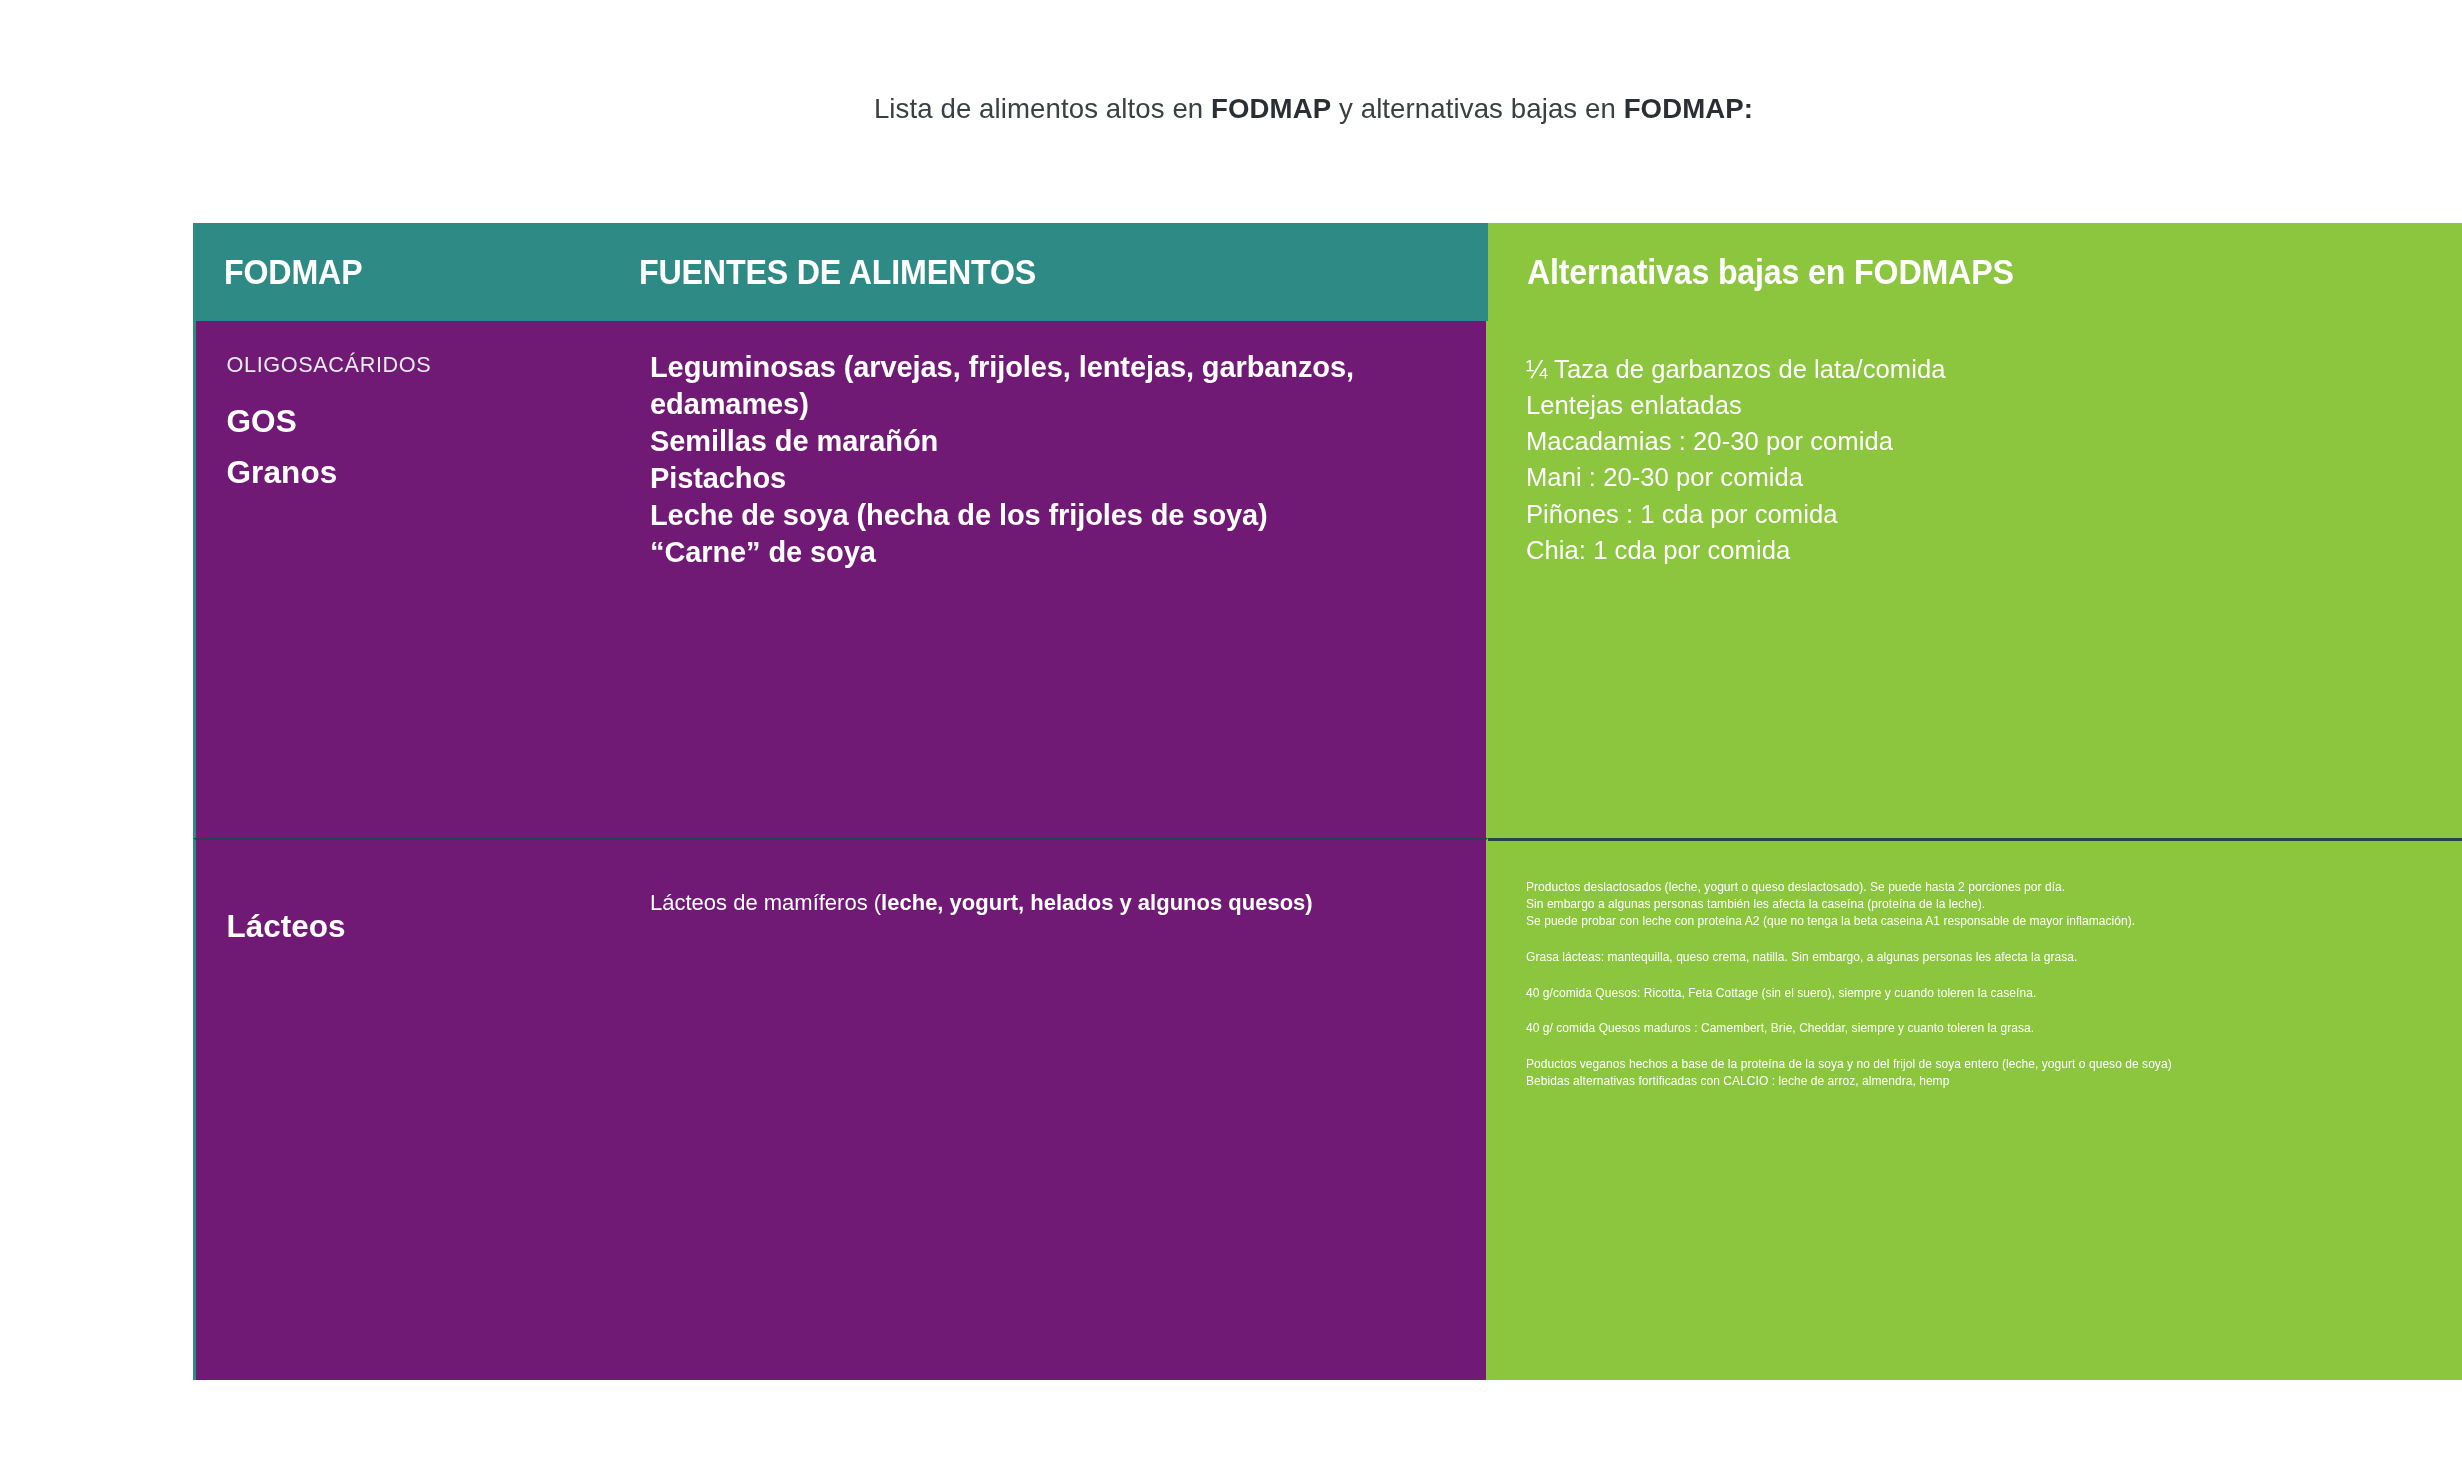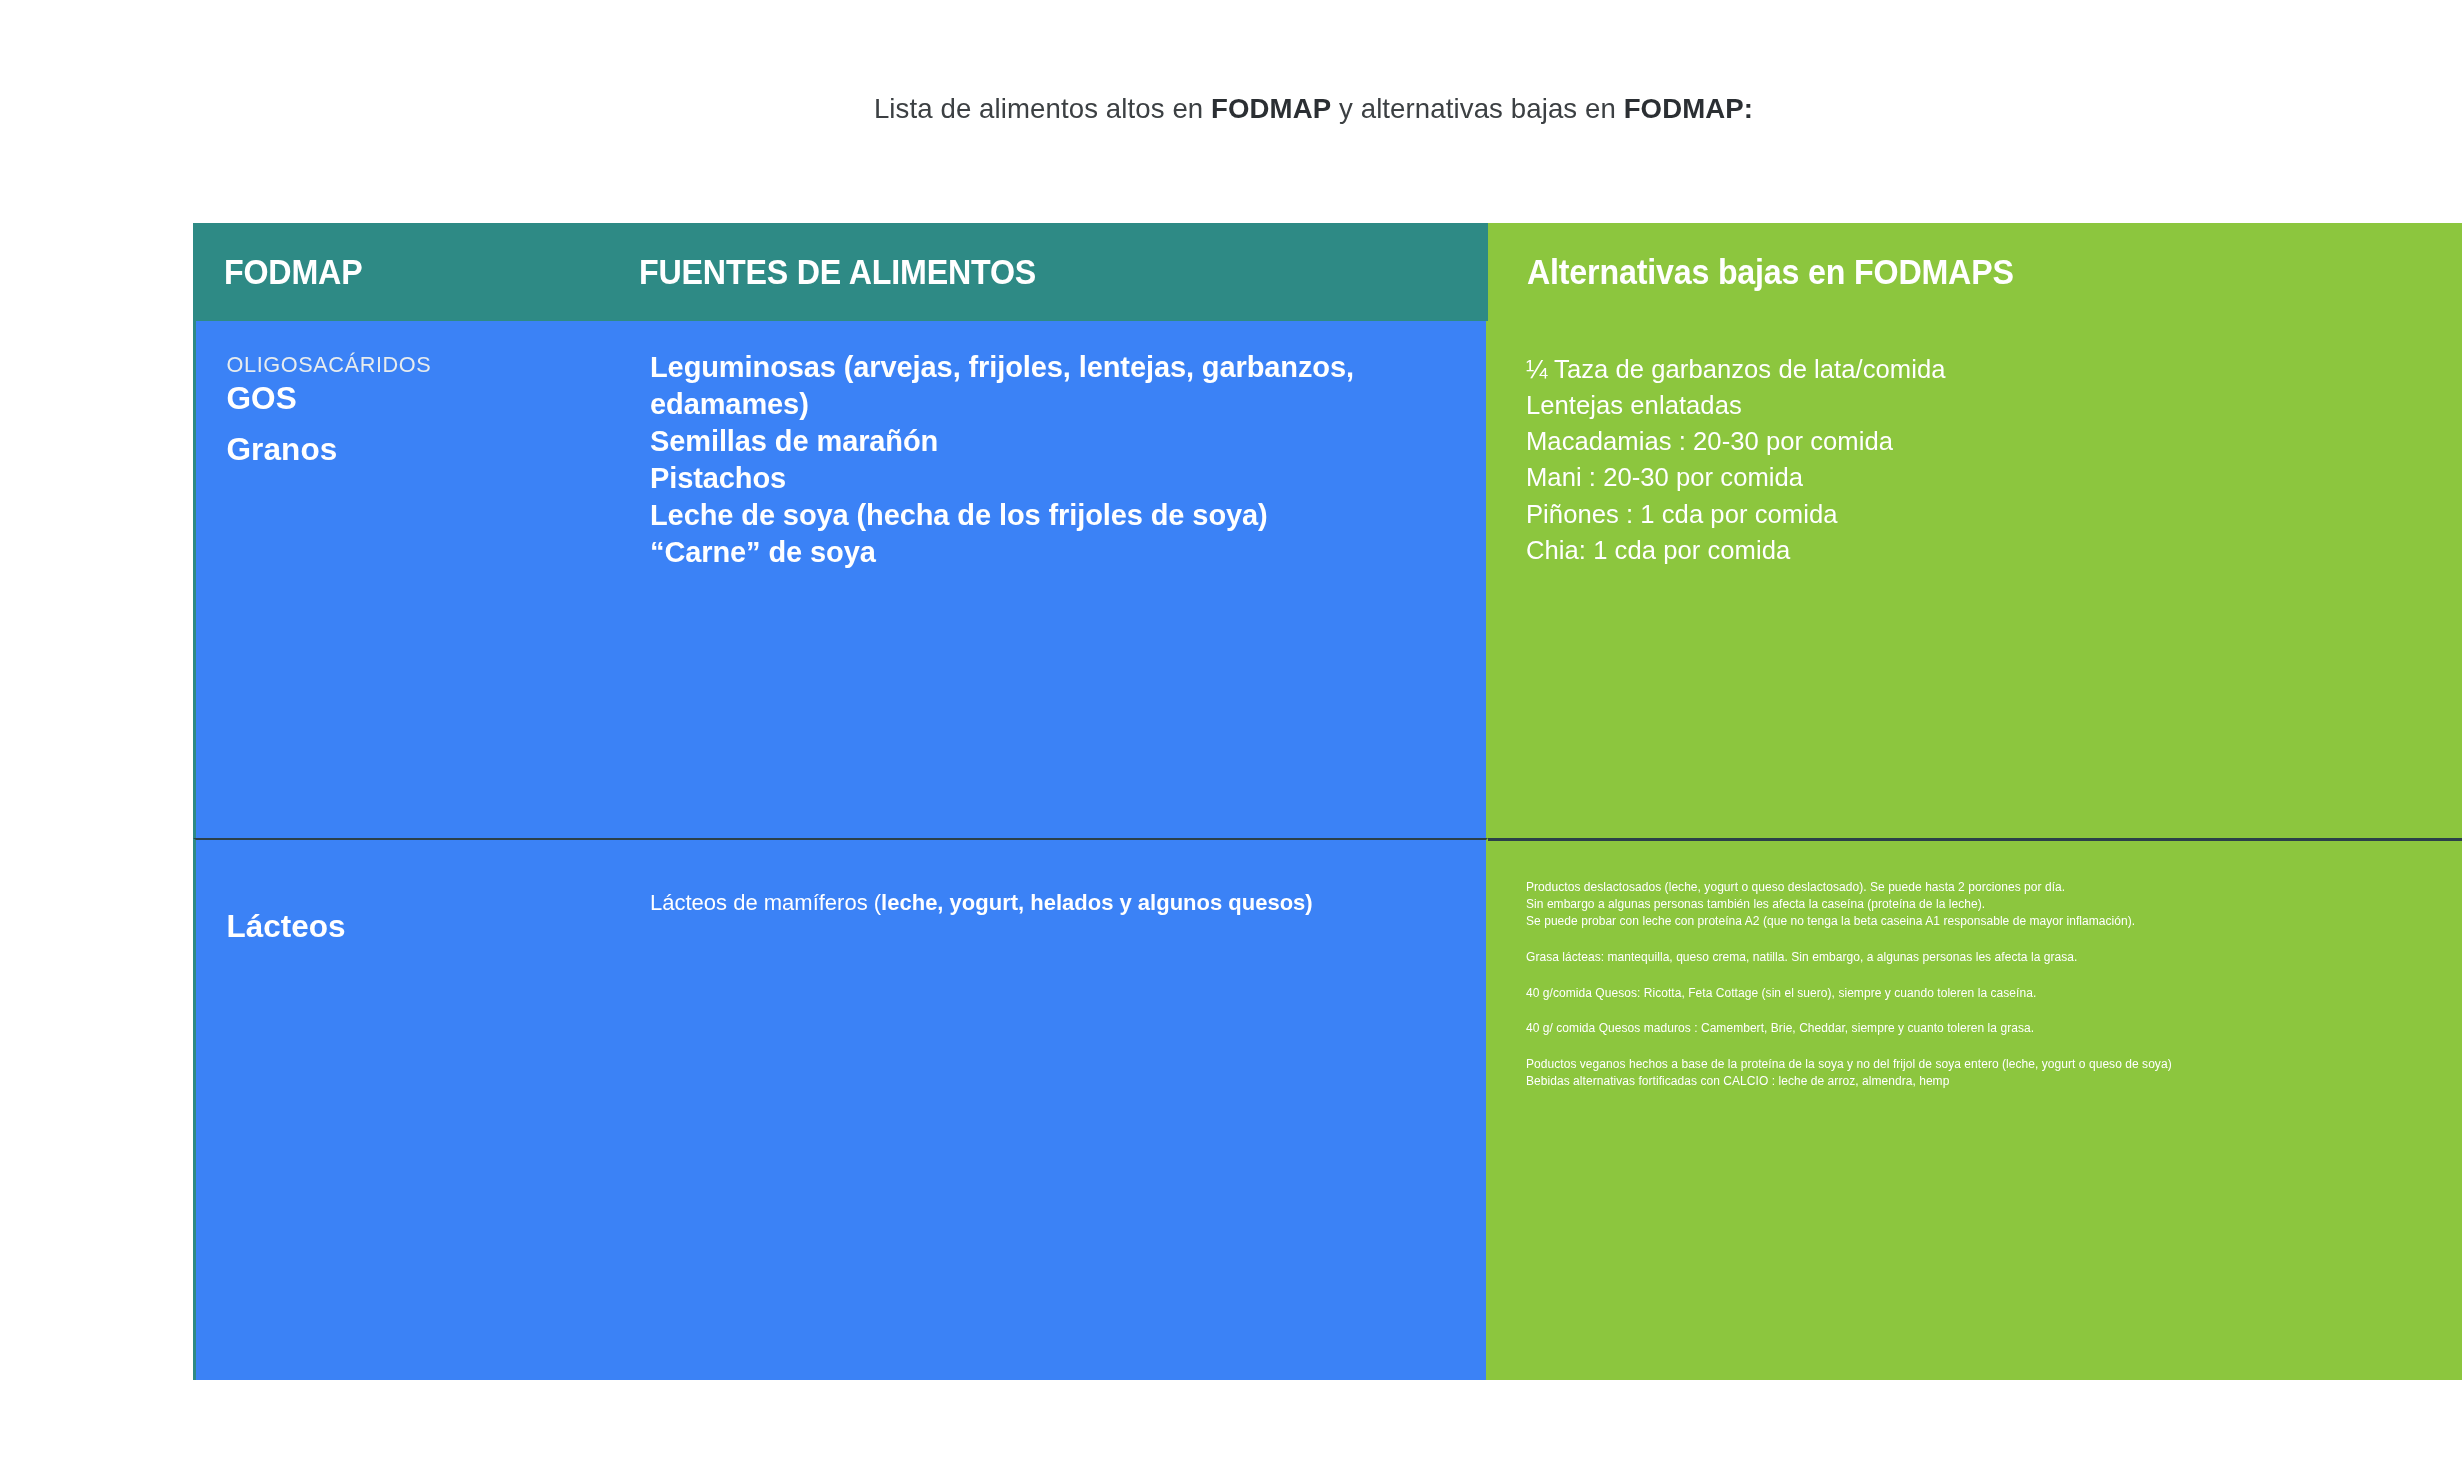--- a/index.html
+++ b/index.html
@@ -70,21 +70,21 @@
     transform-origin: left center;
   }
   .hdr .cell.teal.c1 { padding-left: 30.5px; }
   .hdr .cell.teal.c2 { padding-left: 27.6px; }
   .hdr .cell.green.c3 { padding-left: 39px; }
 
   
   .body-row .cell {
     box-sizing: border-box;
   }
-  .dark { background: #3b82f6; }
+  .dark { background: #701a75; }
   .green-bg { background: #8cc63e; }
 
   .sep-left {
     border-left: 3px solid #2e8a85;
   }
   .vline {
     border-right: 2.5px solid #8cc63e;
   }
   .hline-top {
     border-top: 2.5px solid #2b4049;
@@ -104,21 +104,21 @@
     font-size: 21.7px;
     letter-spacing: 0.6px;
     line-height: 1.25;
     font-weight: 400;
   }
   .bigword {
     color: #ffffff;
     font-size: 31.5px;
     font-weight: 700;
     letter-spacing: 0.1px;
-    margin-top: 3px;
+    margin-top: 26px;
     line-height: 1.1;
   }
   .bigword.tight { margin-top: 16.7px; }
 
   .src-list {
     color: #ffffff;
     font-size: 29px;
     font-weight: 700;
     line-height: 1.28;
     letter-spacing: -0.1px;

